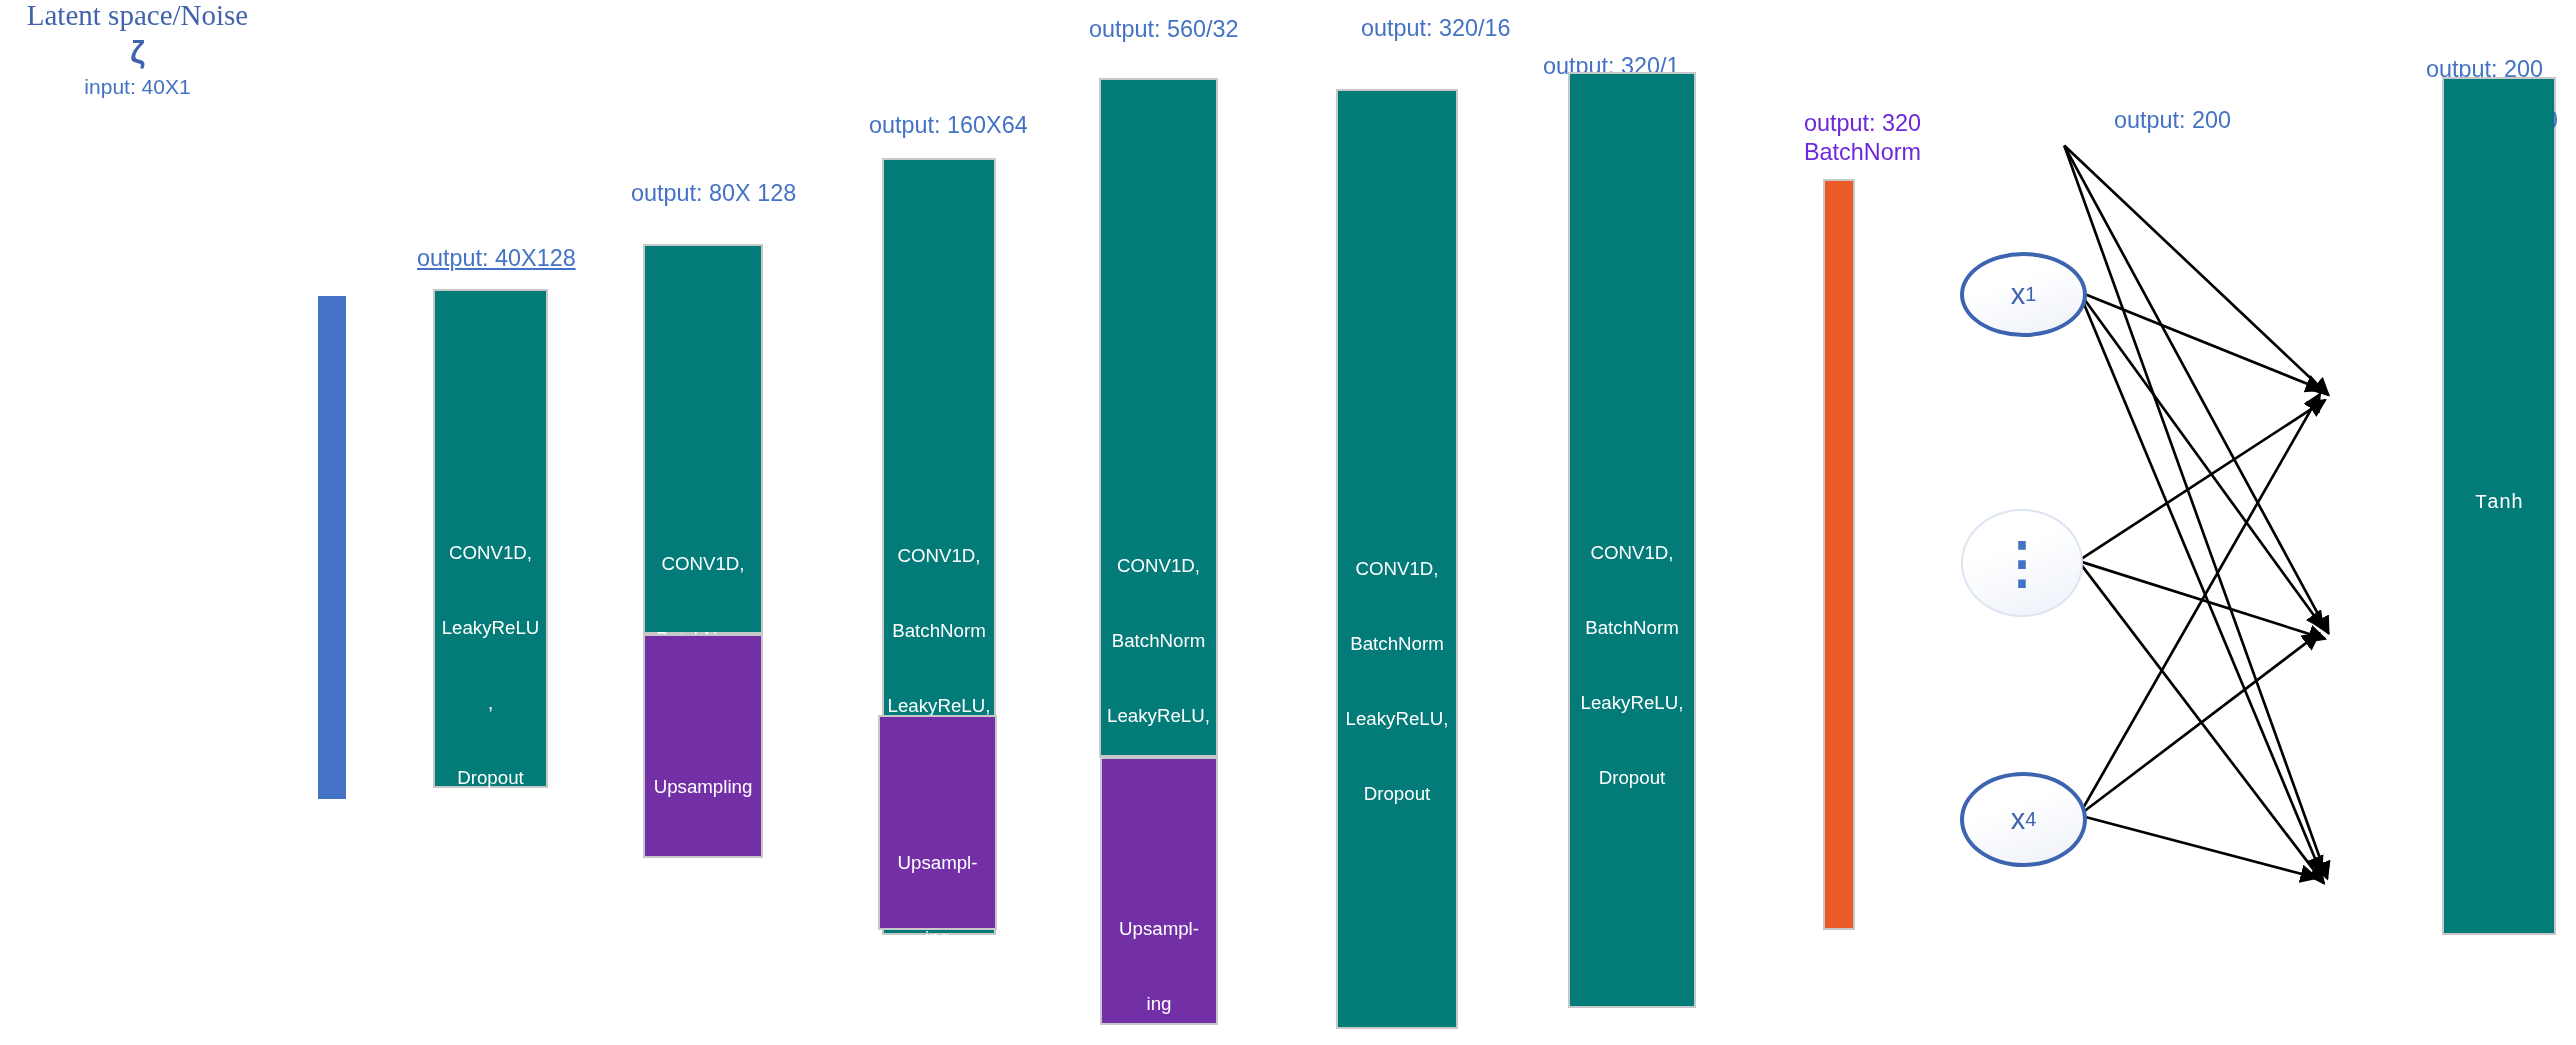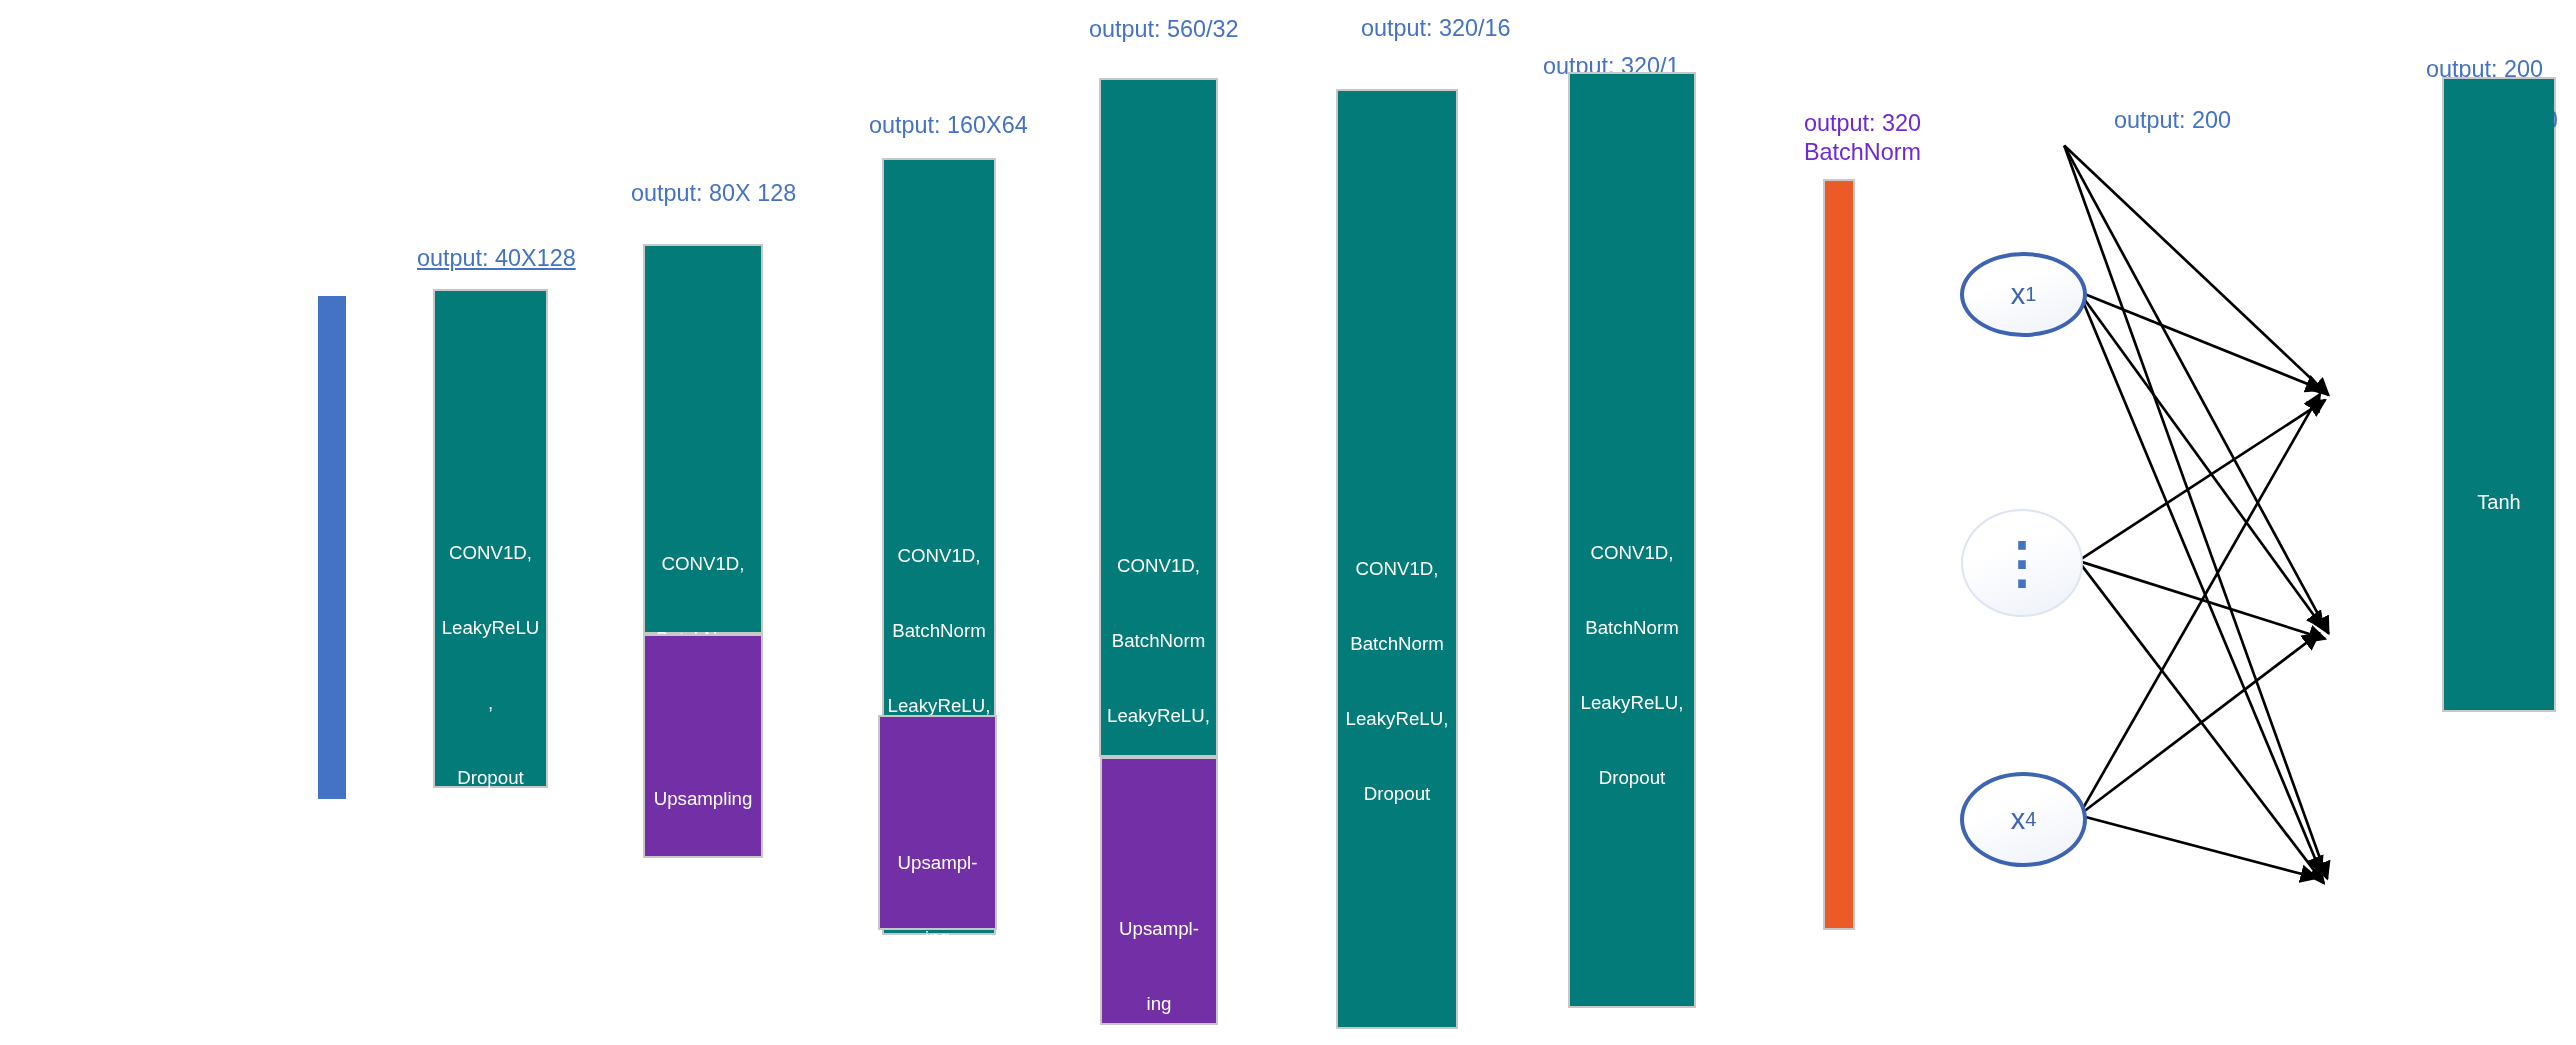--- a/index.html
+++ b/index.html
@@ -40,20 +40,25 @@
     color:#ffffff; font-size:20px; }
   .clip-frag{ position:absolute; left:2554px; top:104px; width:18.7px; height:36px; overflow:hidden; }
   .clip-frag span{ display:inline-block; margin-left:-11.4px; color:#4472C4; font-size:28px; }
   svg.links{ position:absolute; left:0; top:0; }
 </style>
 </head>
 <body>
 
 <div class="canvas">
 
+  <div class="latent-col">
+    <div class="latent-title">Latent space/Noise</div>
+    <div class="latent-symbol">ζ</div>
+    <div class="latent-input">input:  40X1</div>
+  </div>
 
   <div class="block bluebar" style="left:318px;top:296px;width:28px;height:503px;"></div>
 
   <div class="out-label" style="left:417px;top:245px;text-decoration:underline;">output: 40X128</div>
   <div class="block teal" style="left:433px;top:289px;width:115px;height:499px;">
     <div class="block-text" style="top:199px;">
       <div>CONV1D,</div>
       <div>LeakyReLU</div>
       <div>,</div>
       <div>Dropout</div>
@@ -63,21 +68,21 @@
   <div class="out-label" style="left:631px;top:180px;">output: 80X 128</div>
   <div class="block teal" style="left:643px;top:244px;width:120px;height:390px;">
     <div class="block-text" style="top:255px;">
       <div>CONV1D,</div>
       <div>BatchNorm</div>
       <div>LeakyReLU,</div>
       <div>Dropout</div>
     </div>
   </div>
   <div class="block purple" style="left:643px;top:634px;width:120px;height:224px;">
-    <div class="block-text" style="top:100px;">
+    <div class="block-text" style="top:88px;">
       <div>Upsampling</div>
     </div>
   </div>
 
   <div class="out-label" style="left:869px;top:112px;">output: 160X64</div>
   <div class="block teal" style="left:882px;top:158px;width:114px;height:777px;">
     <div class="block-text" style="top:333px;">
       <div>CONV1D,</div>
       <div>BatchNorm</div>
       <div>LeakyReLU,</div>
@@ -163,21 +168,21 @@
   </div>
   <div class="node node-faint" style="left:1961px;top:509px;width:118px;height:104px;">
     <span class="vdots">⋮</span>
   </div>
   <div class="node node-strong" style="left:1960px;top:772px;width:119px;height:87px;">
     <span>x</span>
       <sub>4</sub>
   </div>
 
   <div class="out-label" style="left:2426px;top:56px;">output: 200</div>
-  <div class="block teal" style="left:2442px;top:77px;width:114px;height:635px;">
+  <div class="block teal" style="left:2442px;top:77px;width:114px;height:858px;font-family:Liberation Mono, monospace;">
     <div class="tanh-text">Tanh</div>
   </div>
   <div class="clip-frag">
     <span>0</span>
   </div>
 
 </div>
 
 
 </body></html>

